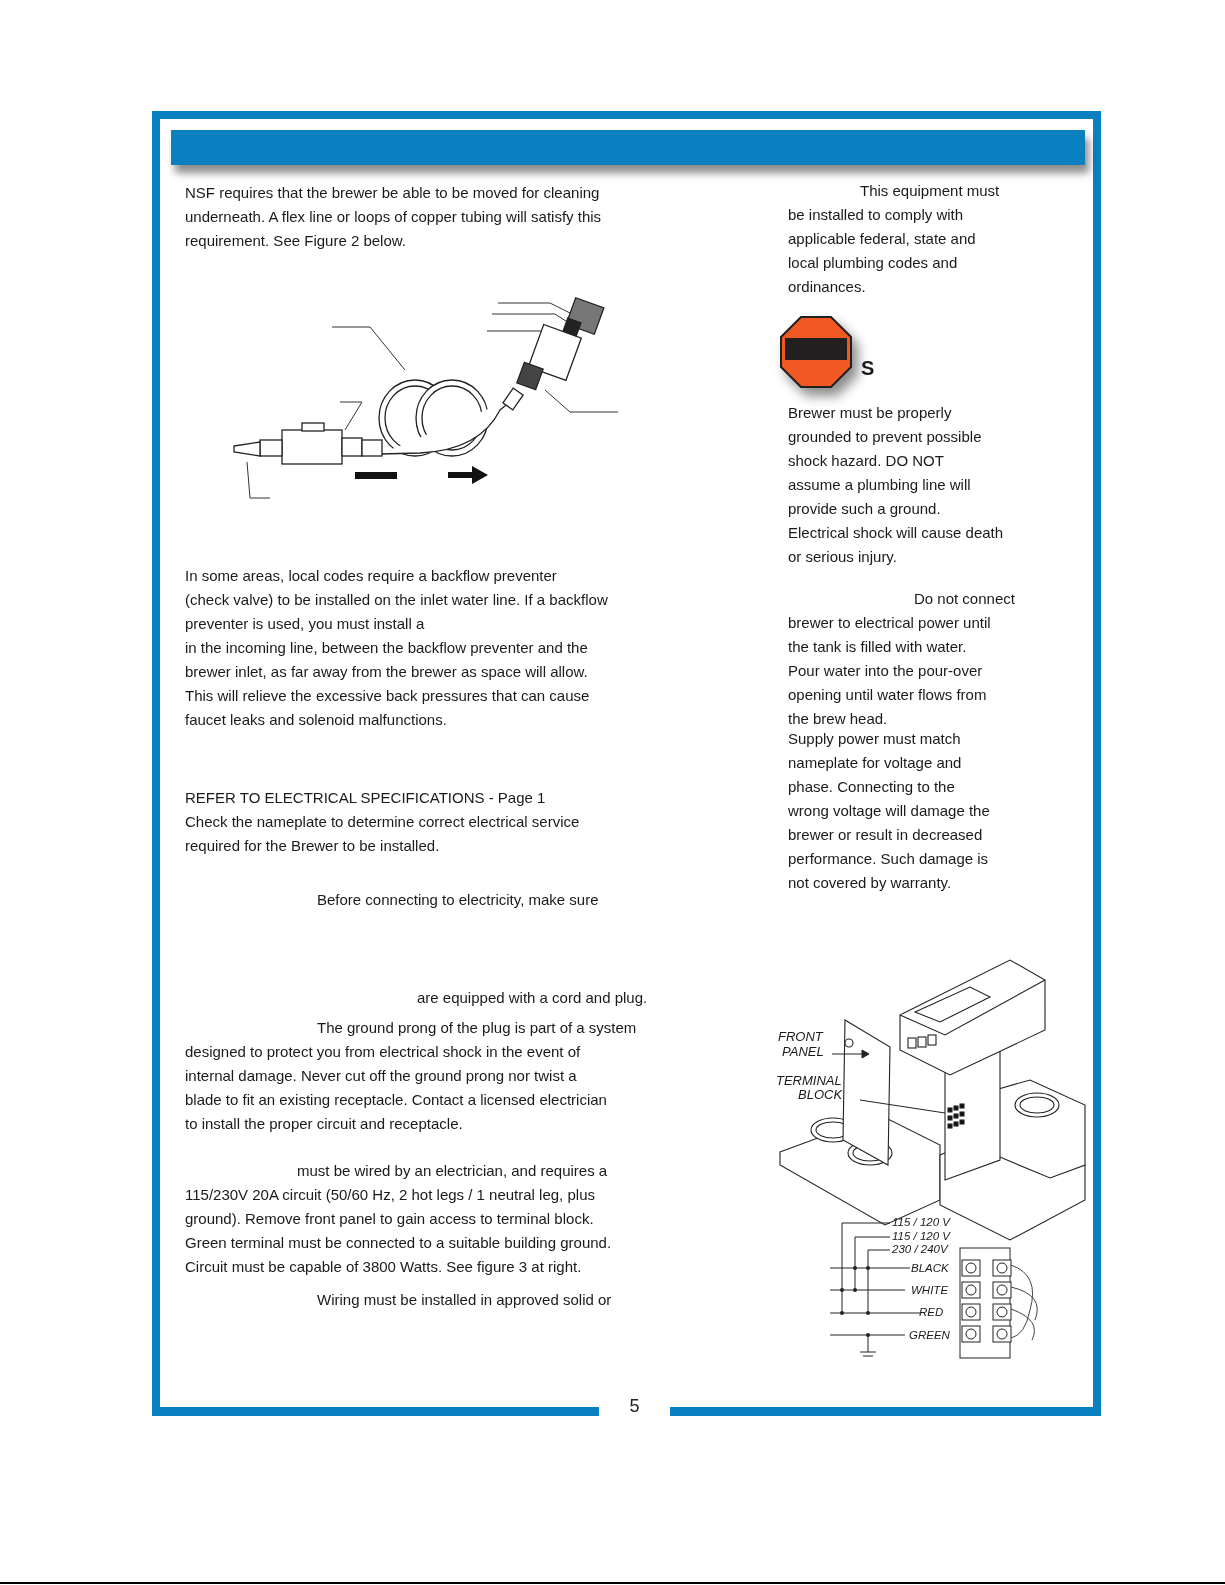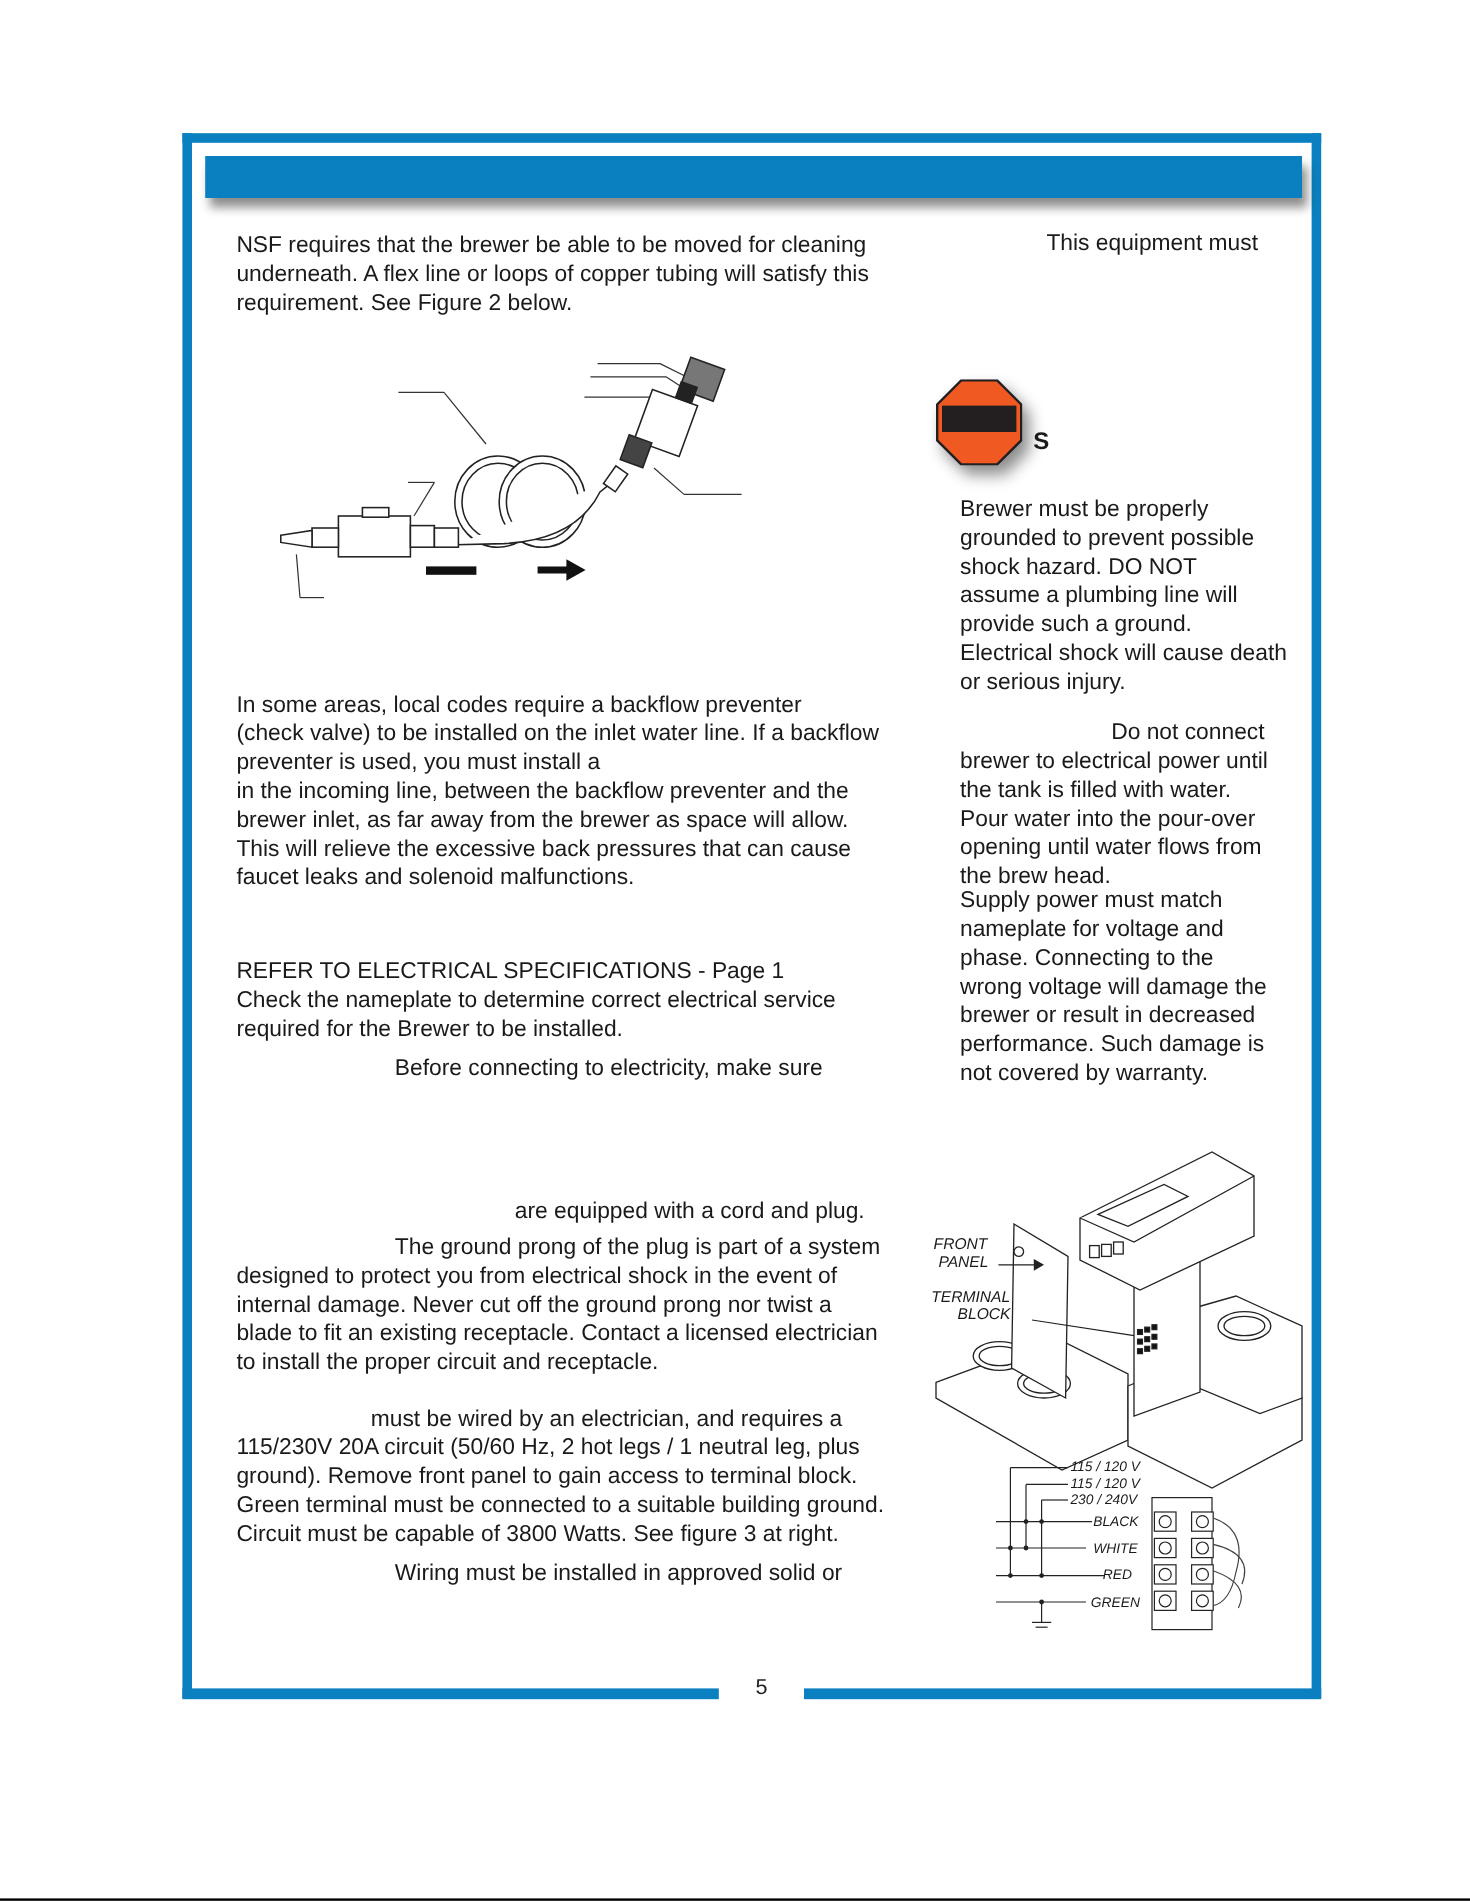--- a/index.html
+++ b/index.html
@@ -17,21 +17,21 @@
   .page-number {
     position: absolute; left: 599px; width: 71px; top: 1396px; text-align: center;
     font-size: 18px; color: #222;
   }
   .header-bar {
     position: absolute; left: 171px; top: 130px; width: 914px; height: 35px;
     background: #0a80c0; box-shadow: 4px 8px 8px rgba(0,0,0,0.45);
   }
   .header-title { color: #fff; font-weight: bold; font-size: 20px; padding: 6px 12px; }
   .para {
-    position: absolute; font-size: 19px; line-height: 24px; white-space: pre-line; margin: 16px;
+    position: absolute; font-size: 15px; line-height: 24px; white-space: pre-line; margin: 4px;
   }
   .left-col { left: 181px; width: 580px; }
   .right-col { left: 784px; width: 300px; }
   .indent { display: inline-block; }
   .stop-sign { position: absolute; left: 780px; top: 316px; width: 72px; height: 72px; filter: drop-shadow(6px 8px 6px rgba(0,0,0,0.45)); }
   .stop-letter { position: absolute; left: 861px; top: 357px; font-size: 20px; font-weight: bold; }
   .fig { position: absolute; }
   .bottom-line { position: absolute; left: 0; top: 1582px; width: 1225px; height: 2px; background: #000; }
   .diag-label { font-family: "Liberation Sans", sans-serif; font-style: italic; font-size: 13px; fill: #1a1a1a; }
 </style>
@@ -95,37 +95,40 @@
 preventer is used, you must install a
 in the incoming line, between the backflow preventer and the
 brewer inlet, as far away from the brewer as space will allow.
 This will relieve the excessive back  pressures that can cause
 faucet leaks and solenoid malfunctions.</p>
 
 <p class="para left-col" style="top:782px">REFER TO ELECTRICAL SPECIFICATIONS  -  Page  1
 Check the nameplate to determine correct electrical service
 required for the Brewer to be installed.</p>
 
-<p class="para left-col" style="top:863px"><span class="indent" style="width:132px"></span><span>Before connecting to electricity, make sure</span><br></p>
+<p class="para left-col" style="top:884px"><span class="indent" style="width:132px"></span><span>Before connecting to electricity, make sure</span><br></p>
 
 <p class="para left-col" style="top:982px"><span class="indent" style="width:232px"></span><span>are equipped with a cord and plug.</span><br></p>
 
 <p class="para left-col" style="top:1012px"><span class="indent" style="width:132px"></span><span>The ground prong of the plug is part of a system</span><br><span>designed to protect you from electrical shock in the event of
 internal damage.  Never cut off the ground prong nor twist a
 blade to fit an existing receptacle.  Contact a licensed electrician
 to  install the proper circuit and receptacle.</span></p>
 
 <p class="para left-col" style="top:1155px"><span class="indent" style="width:112px"></span><span>must be wired by an electrician, and requires a</span><br><span>115/230V 20A circuit (50/60 Hz,  2 hot legs / 1 neutral leg, plus
 ground).  Remove front panel to gain access to terminal block.
 Green terminal must be connected to a suitable building ground.
 Circuit must be capable of 3800 Watts.   See figure 3 at right.</span></p>
 
 <p class="para left-col" style="top:1284px"><span class="indent" style="width:132px"></span><span>Wiring must be installed in approved solid or</span><br></p>
 
-<p class="para right-col" style="top:175px"><span class="indent" style="width:72px"></span><span>This equipment must</span><br></p>
+<p class="para right-col" style="top:175px"><span class="indent" style="width:72px"></span><span>This equipment must</span><br><span>be installed to comply with
+applicable federal, state and
+local plumbing codes and
+ordinances.</span></p>
 
 <svg class="stop-sign" viewBox="0 0 72 72">
   <polygon points="21,1 51,1 71,21 71,51 51,71 21,71 1,51 1,21" fill="#f05a22" stroke="#231f20" stroke-width="2"></polygon>
   <rect x="5" y="22" width="62" height="22" fill="#231f20"></rect>
 </svg>
 <div class="stop-letter">S</div>
 
 <p class="para right-col" style="top:397px">Brewer must be properly
 grounded to prevent possible
 shock hazard.  DO NOT

